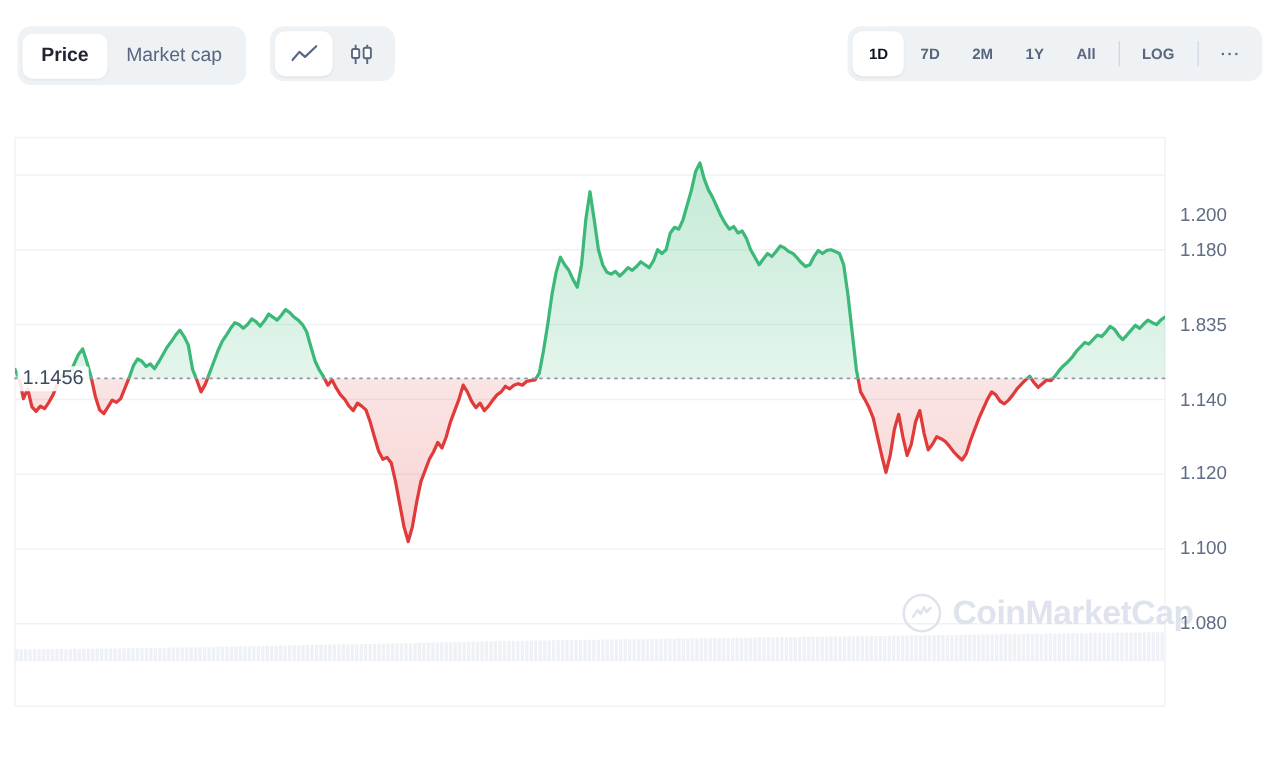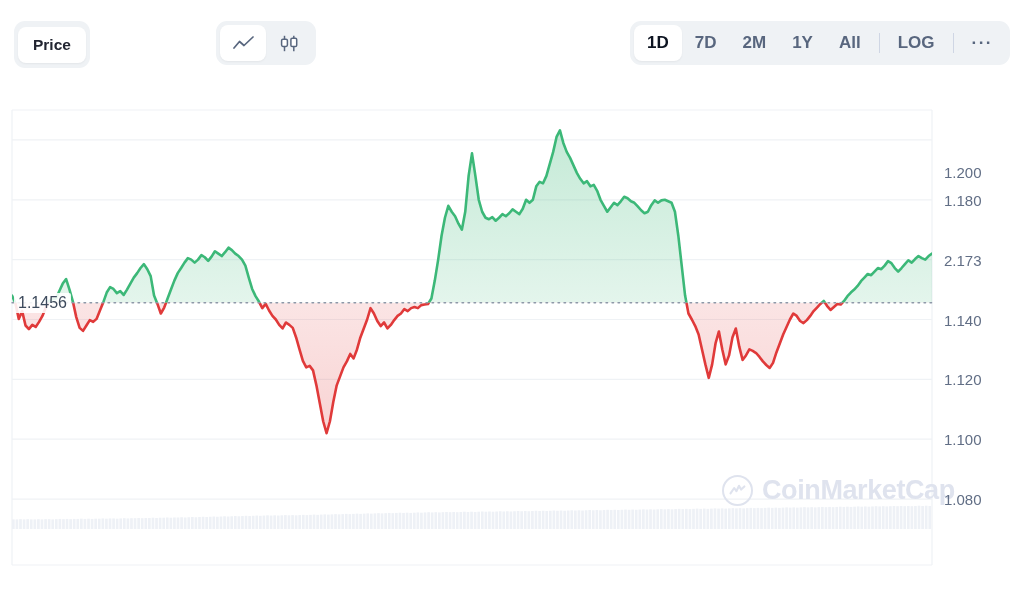--- a/index.html
+++ b/index.html
@@ -25,21 +25,21 @@
 
   .seg-btn {
     display: flex; align-items: center; justify-content: center;
     height: 36px; padding: 0 15px; border-radius: 8px;
     font-size: 15.5px; color: #58667e; white-space: nowrap;
     cursor: pointer; user-select: none; font-weight: 500;
   }
   .seg-btn.active { background: #ffffff; color: #222531; font-weight: 600;
                     box-shadow: 0 1px 2px rgba(0,0,0,.05); }
   .seg-icons .seg-btn { padding: 0 12px; min-width: 46px; }
-  .seg-right .seg-btn { padding: 0 13px; font-size: 17px; font-weight: 600; }
+  .seg-right .seg-btn { padding: 0 13px; font-size: 12px; font-weight: 600; }
   .seg-right .seg-btn.active { color:#0d1421; }
   .divider { width: 1px; height: 20px; background: #cfd6e4; margin: 0 5px; }
   .dots { letter-spacing: 1.5px; font-size: 17px; line-height: 10px; }
 
   svg.gl { display:block; }
 
   
   .chart-wrap { position: absolute; left: 0; top: 86px; width: 1024px; height: 529px; }
 
   .ylabel {
@@ -63,20 +63,21 @@
 </style>
 </head>
 <body>
 
 <div id="root">
 
   <div class="toolbar">
 
     <div class="seg seg-left">
       <div class="seg-btn active">Price</div>
+      <div class="seg-btn">Market cap</div>
     </div>
 
     <div class="seg seg-icons">
       <div class="seg-btn active">
         <span>
           <svg class="gl" width="21" height="15" viewBox="0 0 21 15">
             <polyline points="1,12 6.5,5.5 11,9.5 20,1" fill="none" stroke="#58667e" stroke-width="1.7" stroke-linecap="round" stroke-linejoin="round"></polyline>
           </svg>
         </span>
       </div>
@@ -419,21 +420,21 @@
         <svg class="gl" width="19" height="19" viewBox="0 0 19 19">
           <path d="M2.5,12.4 L6.2,7.0 L8.4,10.2 L11.0,4.8 L13.1,8.6 L16.4,5.4" fill="none" stroke="#dfe3ee" stroke-width="2.1" stroke-linecap="round" stroke-linejoin="round"></path>
         </svg>
       </span>
       <span>CoinMarketCap</span>
     </div>
 
     <div id="ylabels">
         <div class="ylabel" style="top: 53.9286px; margin-top: 32px;">1.200</div>
         <div class="ylabel" style="top: 113.786px;">1.180</div>
-        <div class="ylabel" style="top: 173.643px;">2.173</div>
+        <div class="ylabel" style="top: 173.643px;">1.835</div>
         <div class="ylabel" style="top: 233.5px;">1.140</div>
         <div class="ylabel" style="top: 293.357px;">1.120</div>
         <div class="ylabel" style="top: 353.214px;">1.100</div>
         <div class="ylabel" style="top: 413.071px;">1.080</div>
       </div>
     <div id="xlabels"></div>
 
     <div class="price-tag" id="price-tag" style="top: 216.74px; left: 14px;">1.1456</div>
   </div>
 

